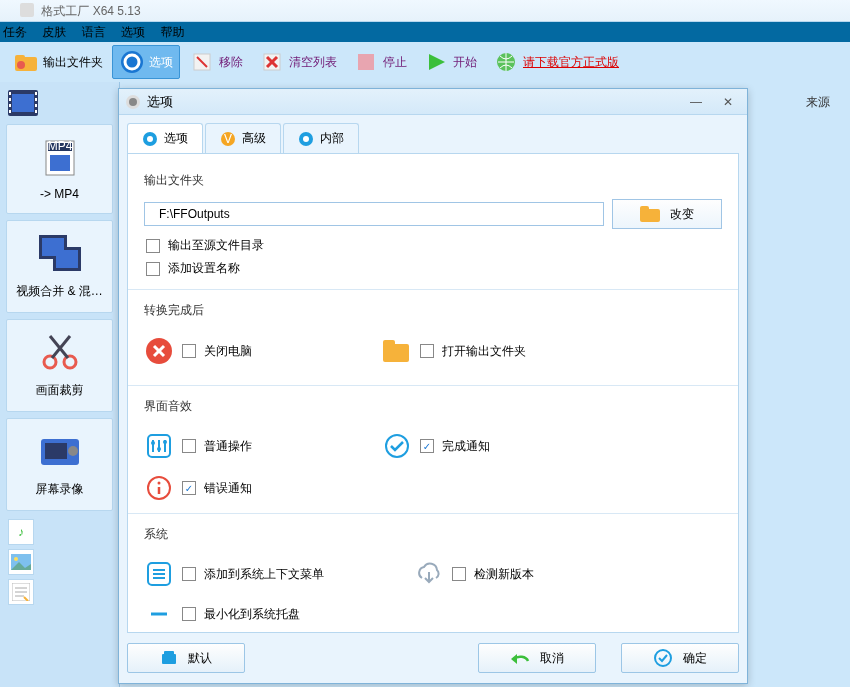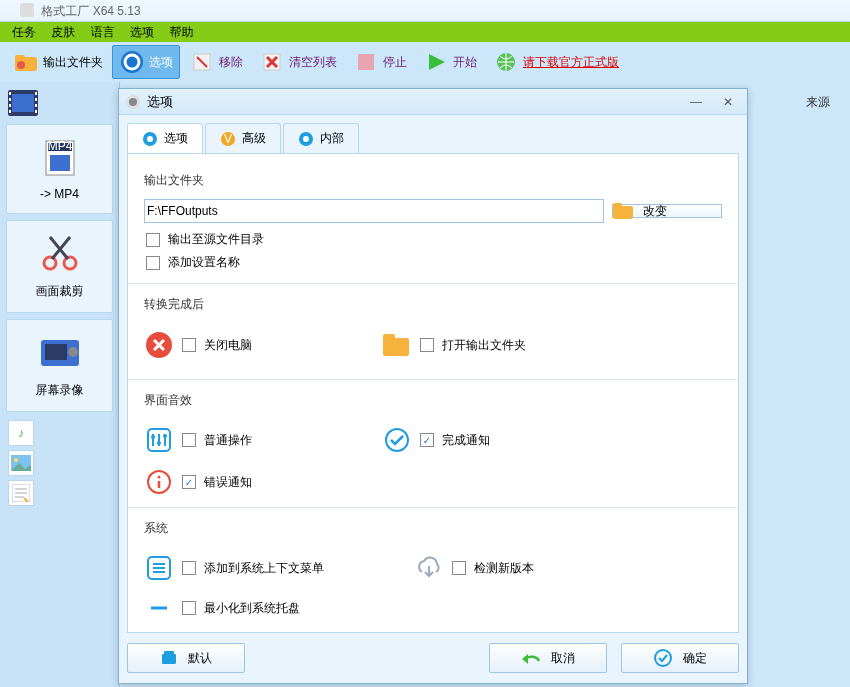--- a/index.html
+++ b/index.html
@@ -1,21 +1,21 @@
 <!DOCTYPE html>
 <html><head>
 <meta charset="utf-8">
 <style>
   * { box-sizing: border-box; margin: 0; padding: 0; font-family: "Microsoft YaHei", "SimSun", Arial, sans-serif; font-size: 12px; }
   body { width: 850px; height: 687px; background: #cce7fa; overflow: hidden; position: relative; }
 
   
   .main-title { height: 22px; line-height: 22px; padding-left: 20px; color: #666; background: linear-gradient(#f0f8ff,#e6f2fb); border-bottom: 1px solid #b7d7ef; }
   .main-title .ico { display:inline-block; width:14px; height:14px; background:#ddd; border-radius:2px; vertical-align:-2px; margin-right:4px;}
-  .menu-bar { height: 20px; background: #84cc16; padding: 2px 12px; }
+  .menu-bar { height: 20px; background: #0369a1; padding: 2px 3px; }
   .menu-bar span { margin-right: 12px; color: #000; cursor: default; }
 
   .toolbar { height: 40px; background: #cce7fa; padding: 2px 6px; display:flex; align-items:center; gap:2px;}
   .tool-btn { display:flex; align-items:center; padding:3px 6px; border:1px solid transparent; border-radius:2px;}
   .tool-btn .ticon{ width:26px; height:26px; margin-right:4px; display:flex; align-items:center; justify-content:center;}
   .tool-btn.highlight{ background:#6fb9ef; border:1px solid #3a94d6;}
   .tool-btn.disabled span{ color:#701a75;}
   .tool-red{ color:#d00;text-decoration:underline; }
 
   svg{display:block;}
@@ -38,28 +38,28 @@
   .winbtn{width:26px; height:16px; display:flex; align-items:center; justify-content:center; color:#555;}
 
   .tabs{ display:flex; margin:8px 8px 0; }
   .tab{ background:#e9f4fd; border:1px solid #b7d7ef; border-bottom:none; padding:6px 14px; display:flex; align-items:center; gap:6px; border-radius:3px 3px 0 0; margin-right:2px;}
   .tab.active{ background:#fff;}
   .tab .dot{width:16px;height:16px;display:flex;align-items:center;justify-content:center;}
 
   .tab-body{ background:#fff; border:1px solid #b7d7ef; margin:0 8px 8px; height:480px; padding:12px 16px;}
   .section-title{ color:#333; margin:6px 0 10px;}
   .row{ display:flex; align-items:center; gap:8px; margin:8px 0; }
-  .path-input{ flex:1; height:24px; border:1px solid #a0c5e5; padding:2px 2px; background:#fff;}
-  .btn-change{ width:110px; height:14px; background:linear-gradient(#fefefe,#ecf5fc); border:1px solid #a0c5e5; display:flex; align-items:center; justify-content:flex-start; gap:10px;}
+  .path-input{ flex:1; height:24px; border:1px solid #a0c5e5; padding:2px 14px; background:#fff;}
+  .btn-change{ width:110px; height:30px; background:linear-gradient(#fefefe,#ecf5fc); border:1px solid #a0c5e5; display:flex; align-items:center; justify-content:center; gap:10px;}
   .checkbox{ width:14px; height:14px; border:1px solid #888; background:#fff; display:inline-flex; align-items:center; justify-content:center; font-size:10px; color:#1976d2;}
   .chk-row{display:flex; align-items:center; gap:8px; margin:6px 0 6px 2px;}
   hr.sep{border:none; border-top:1px solid #d8e8f5; margin:12px -16px;}
   .two-col{display:flex; gap:40px;}
   .icon-cell{width:30px; display:flex; justify-content:center;}
-  .dlg-footer{ position:absolute; left:8px; right:8px; bottom:10px; display:flex; gap:14px; }
+  .dlg-footer{ position:absolute; left:8px; right:8px; bottom:10px; display:flex; gap:25px; }
   .dlg-footer .fbtn{ height:30px; background:linear-gradient(#fefefe,#e5f1fa); border:1px solid #9cc6e6; flex:0 0 118px; display:flex; align-items:center; justify-content:center; gap:10px; border-radius:2px;}
   .dlg-footer .spacer{flex:1;}
 </style>
 </head>
 <body>
 
 <div class="main-title">
   <span class="ico"></span>
   <span>格式工厂 X64 5.13</span>
 </div>
@@ -161,20 +161,31 @@
         <svg width="44" height="44">
             <rect x="8" y="6" width="28" height="34" fill="#fff" stroke="#888"></rect>
             <rect x="10" y="8" width="24" height="8" fill="#24365f"></rect>
             <text x="22" y="15" fill="#fff" font-size="8" text-anchor="middle">MP4</text>
             <rect x="12" y="20" width="20" height="16" fill="#3d6fd1"></rect>
           </svg>
       </div>
       <div>-&gt; MP4</div>
     </div>
 
+    <div class="conv-item">
+      <div class="thumb">
+        <svg width="50" height="44">
+            <rect x="4" y="4" width="28" height="24" fill="#2b3a67"></rect>
+            <rect x="18" y="16" width="28" height="24" fill="#2b3a67"></rect>
+            <rect x="7" y="7" width="22" height="18" fill="#3d6fd1"></rect>
+            <rect x="21" y="19" width="22" height="18" fill="#3d6fd1"></rect>
+          </svg>
+      </div>
+      <div>视频合并 &amp; 混…</div>
+    </div>
 
     <div class="conv-item">
       <div class="thumb">
         <svg width="40" height="40">
             <circle cx="10" cy="30" r="6" fill="none" stroke="#e85a4f" stroke-width="3"></circle>
             <circle cx="30" cy="30" r="6" fill="none" stroke="#e85a4f" stroke-width="3"></circle>
             <line x1="12" y1="26" x2="30" y2="4" stroke="#445" stroke-width="3"></line>
             <line x1="28" y1="26" x2="10" y2="4" stroke="#445" stroke-width="3"></line>
           </svg>
       </div>

